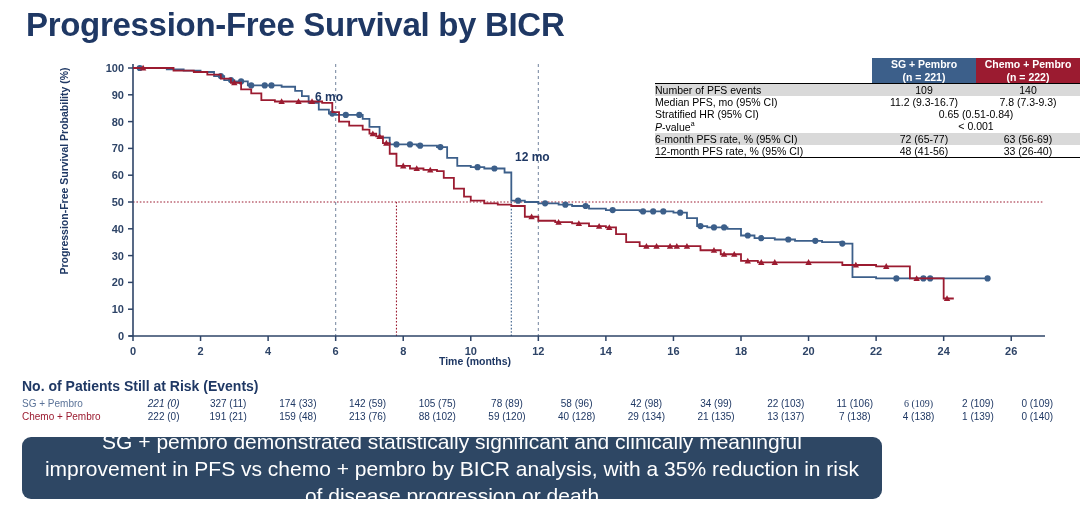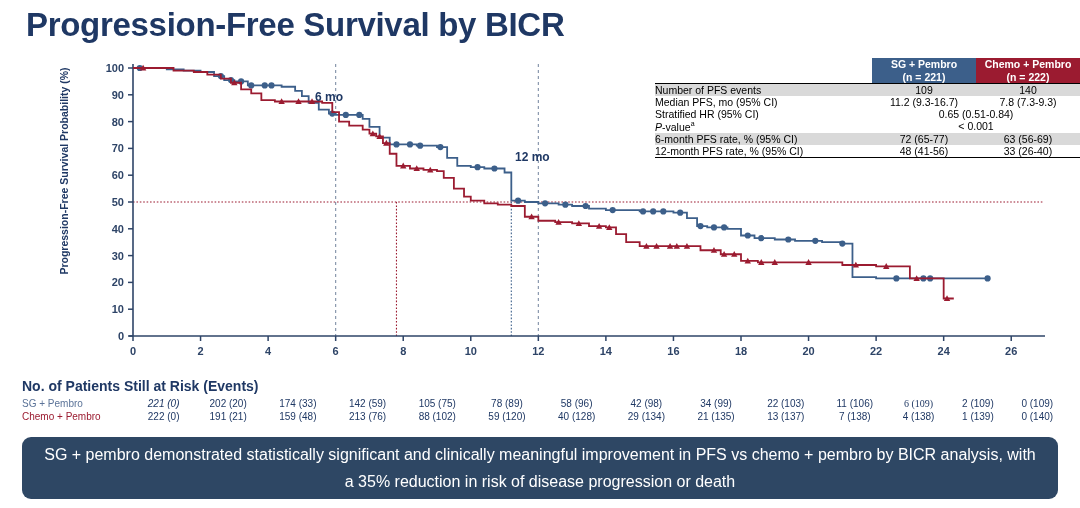--- a/index.html
+++ b/index.html
@@ -167,26 +167,26 @@
     text-align: left;
     width: 112px;
     padding-left: 0;
   }
 
   
   #banner {
     position: absolute;
     left: 22px;
     top: 437px;
-    width: 1036px;
+    width: 860px;
     height: 62px;
     background: #2E4764;
     border-radius: 9px;
     color: #ffffff;
-    font-size: 16px;
+    font-size: 21px;
     line-height: 27px;
     text-align: center;
     display: flex;
     align-items: center;
     justify-content: center;
     padding: 0 18px;
     box-sizing: border-box;
   }
   #banner-text { display: block; }
 </style>
@@ -322,20 +322,21 @@
         <polygon points="747.7555555555555,202.76 744.5555555555554,208.55999999999997 750.9555555555555,208.55999999999997" fill="#9B1B30"></polygon>
         <polygon points="761.2666666666668,204.10000000000002 758.0666666666667,209.9 764.4666666666668,209.9" fill="#9B1B30"></polygon>
         <polygon points="774.7777777777778,204.10000000000002 771.5777777777778,209.9 777.9777777777779,209.9" fill="#9B1B30"></polygon>
         <polygon points="808.5555555555555,204.10000000000002 805.3555555555555,209.9 811.7555555555556,209.9" fill="#9B1B30"></polygon>
         <polygon points="855.8444444444443,206.78 852.6444444444443,212.57999999999998 859.0444444444444,212.57999999999998" fill="#9B1B30"></polygon>
         <polygon points="886.2444444444445,208.12 883.0444444444445,213.92 889.4444444444446,213.92" fill="#9B1B30"></polygon>
         <polygon points="916.6444444444445,220.18 913.4444444444445,225.98 919.8444444444445,225.98" fill="#9B1B30"></polygon>
         <polygon points="947.0444444444445,240.28 943.8444444444444,246.07999999999998 950.2444444444445,246.07999999999998" fill="#9B1B30"></polygon>
       </svg>
     <div id="y-axis-title">Progression-Free Survival Probability (%)</div>
+    <div id="x-axis-title">Time (months)</div>
     <div class="mo-label" id="label-6mo">6 mo</div>
     <div class="mo-label" id="label-12mo">12 mo</div>
   </div>
 
   <table id="stats-table">
     <tbody id="stats-tbody">
         <tr>
           <td class="hdr-blank"></td>
           <td class="hdr-blue" style="background: rgb(60, 95, 138);">
             <div>SG + Pembro</div>
@@ -377,21 +378,21 @@
       </tbody>
   </table>
 
   <div id="risk-block">
     <div id="risk-title">No. of Patients Still at Risk (Events)</div>
     <table id="risk-table">
       <tbody id="risk-tbody">
           <tr>
             <td class="rowlabel" style="color: rgb(91, 115, 152);">SG + Pembro</td>
             <td style="color: rgb(31, 56, 100); font-style: italic;">221 (0)</td>
-            <td style="color: rgb(31, 56, 100);">202 (20)</td>
+            <td style="color: rgb(31, 56, 100);">327 (11)</td>
             <td style="color: rgb(31, 56, 100);">174 (33)</td>
             <td style="color: rgb(31, 56, 100);">142 (59)</td>
             <td style="color: rgb(31, 56, 100);">105 (75)</td>
             <td style="color: rgb(31, 56, 100);">78 (89)</td>
             <td style="color: rgb(31, 56, 100);">58 (96)</td>
             <td style="color: rgb(31, 56, 100);">42 (98)</td>
             <td style="color: rgb(31, 56, 100);">34 (99)</td>
             <td style="color: rgb(31, 56, 100);">22 (103)</td>
             <td style="color: rgb(31, 56, 100);">11 (106)</td>
             <td style="color: rgb(31, 56, 100); font-family: Liberation Serif, serif;">6 (109)</td>

